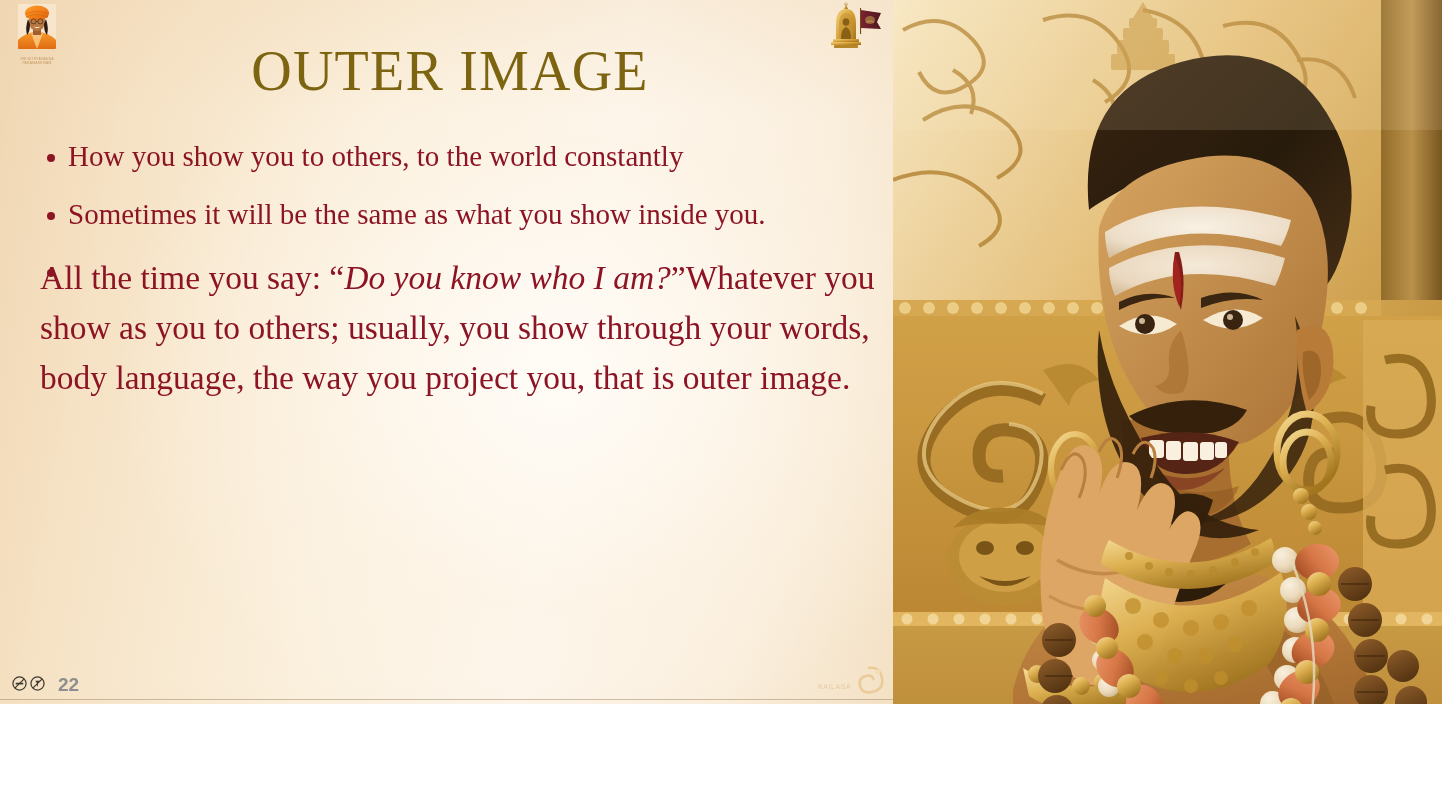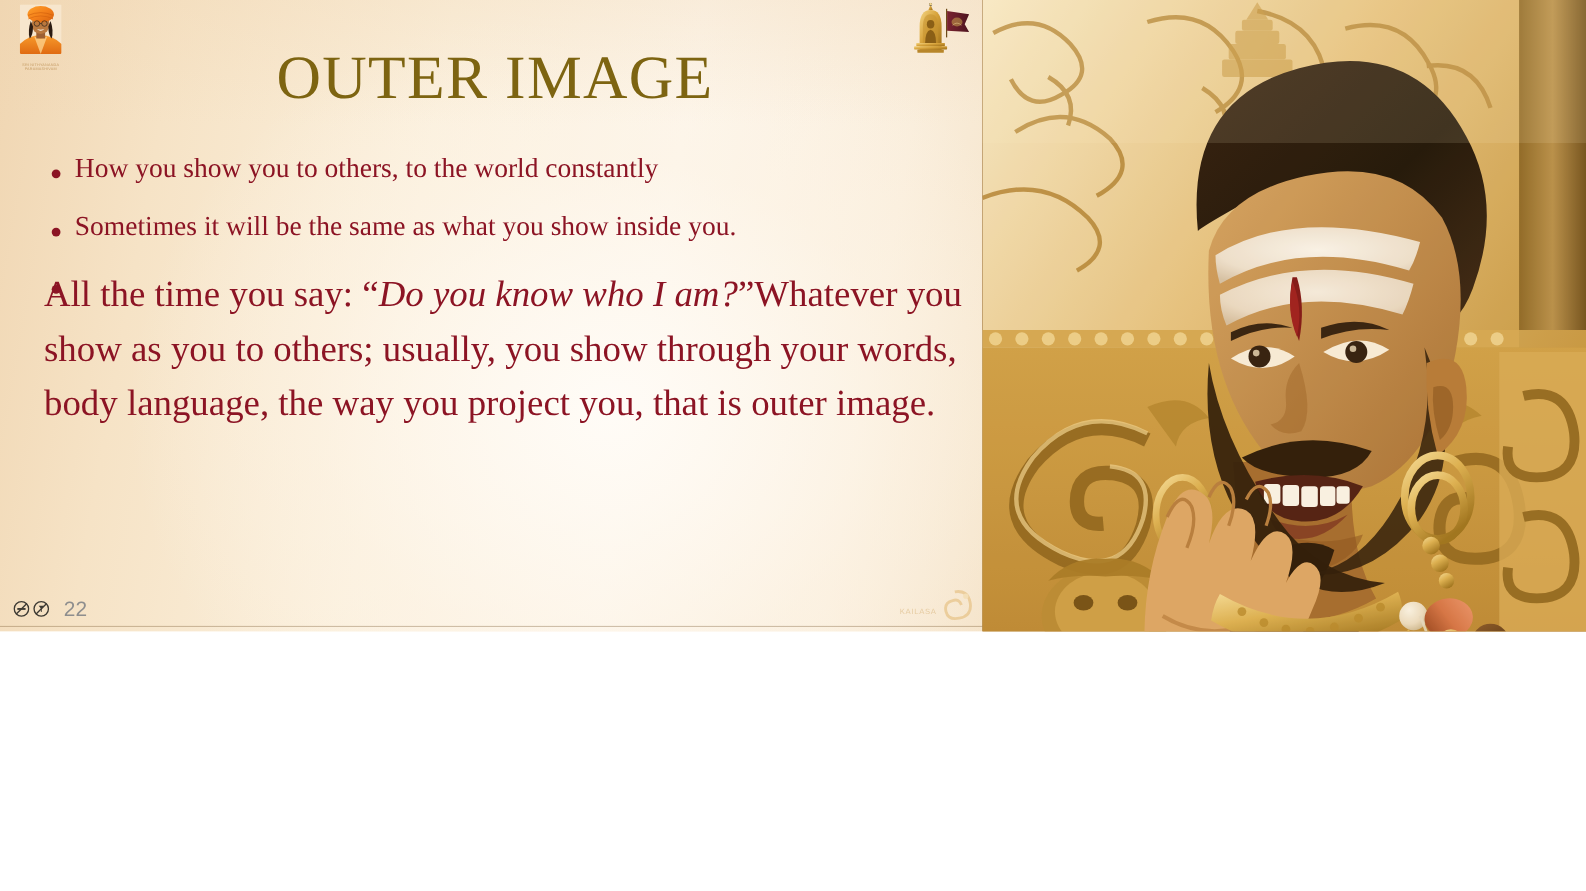--- a/index.html
+++ b/index.html
@@ -6,21 +6,21 @@
     margin: 0;
     padding: 0;
     background: #ffffff;
   }
   body {
     font-family: "Liberation Serif", serif;
   }
   .slide {
     position: relative;
     width: 1442px;
-    height: 574px;
+    height: 704px;
     overflow: hidden;
     background: #f7e9d2;
   }
 
   
   .left-panel {
     position: absolute;
     left: 0; top: 0;
     width: 893px;
     height: 810px;
@@ -77,21 +77,21 @@
   .body-block {
     position: absolute;
     left: 40px; top: 138px;
     width: 845px;
     z-index: 4;
     color: #8c1424;
   }
   .bullet-item {
     position: relative;
     padding-left: 28px;
-    font-size: 25px;
+    font-size: 29px;
     line-height: 1.30;
     margin-bottom: 20px;
     color: #8c1424;
   }
   .bullet-item .dot {
     position: absolute;
     left: 7px;
     top: 16px;
     width: 8px; height: 8px;
     border-radius: 50%;
@@ -137,20 +137,21 @@
     gap: 3px;
     align-items: center;
   }
   .ban-icon { width: 15px; height: 15px; }
   .page-number {
     position: absolute;
     left: 58px; bottom: 8px;
     font-family: "Liberation Sans", sans-serif;
     font-size: 19px;
     color: #8e8e8e;
+    font-weight: bold;
   }
   .copyright {
     position: absolute;
     left: 97px; bottom: 12px;
     font-family: "Liberation Sans", sans-serif;
     font-size: 11.5px;
     color: #5e5348;
     white-space: nowrap;
   }
   .watermark {

